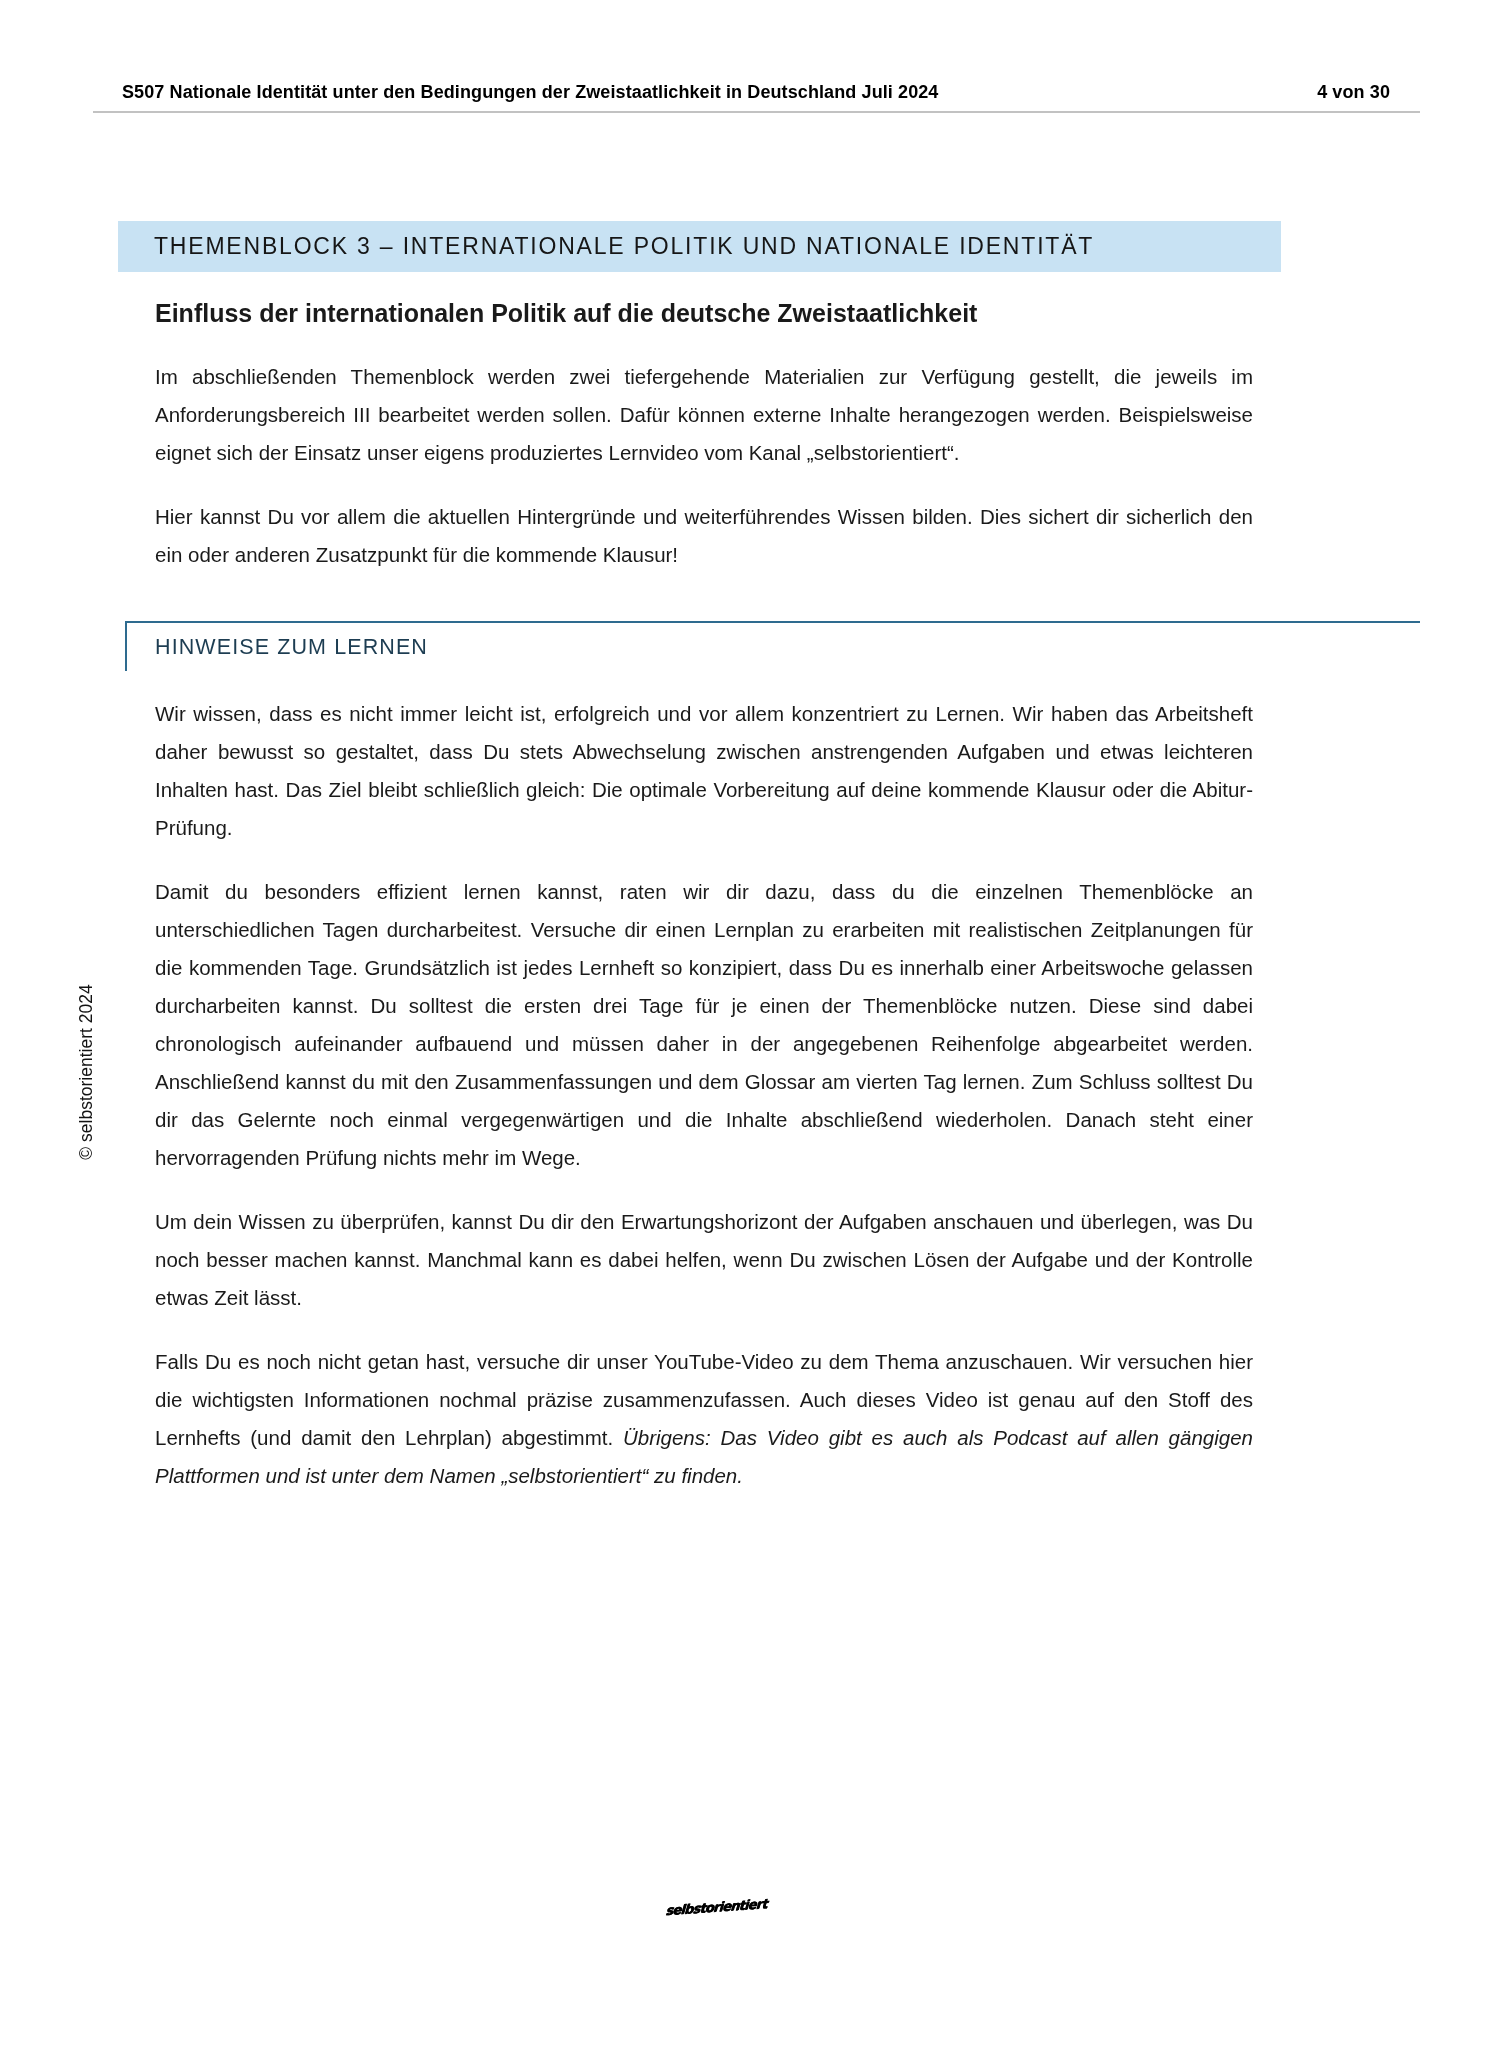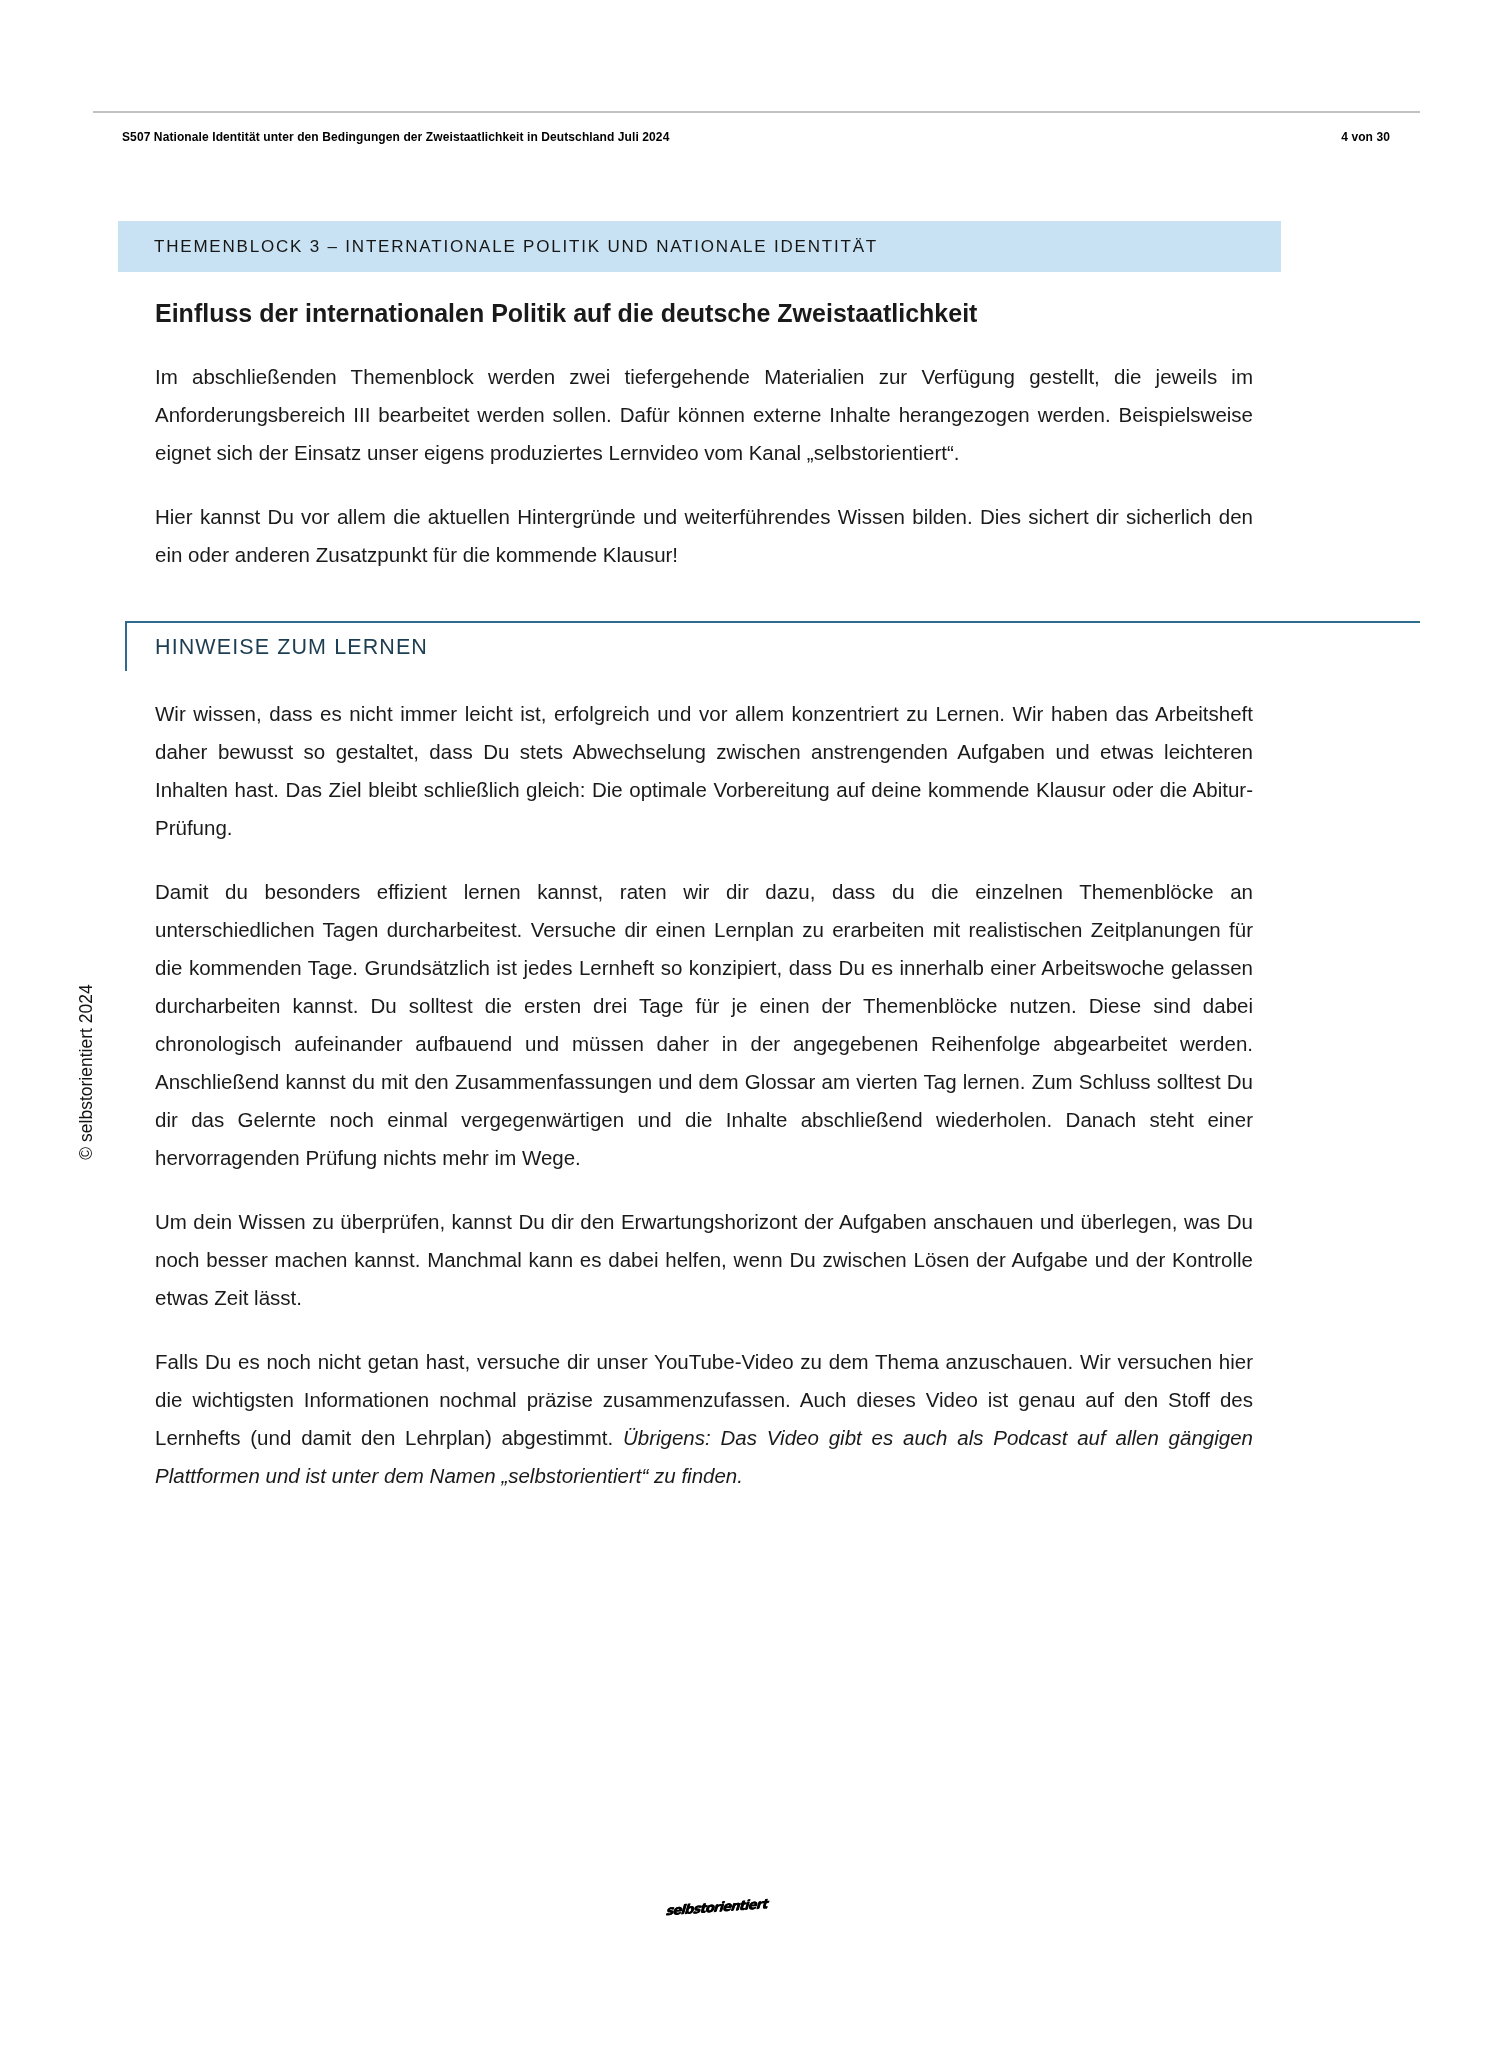--- a/index.html
+++ b/index.html
@@ -15,43 +15,42 @@
     overflow: hidden;
   }
 
   
   .header {
     position: absolute;
     top: 82px; left: 122px; right: 117px;
     display: flex;
     justify-content: space-between;
     align-items: baseline;
-    font-size: 12px;
+    font-size: 18px;
     font-weight: 600;
     color: #000000;
     letter-spacing: 0.1px;
-    margin-top: 48px;
   }
   .header-rule {
     position: absolute;
     top: 111px; left: 93px;
     width: 1327px; height: 2px;
     background: #c2c2c2;
   }
 
   
   .banner {
     position: absolute;
     top: 221px; left: 118px;
     width: 1163px; height: 51px;
     background: #c8e2f3;
     display: flex;
     align-items: center;
     padding-left: 36px;
-    font-size: 17px;
+    font-size: 23px;
     letter-spacing: 1.8px;
     color: #161616;
   }
 
   
   .content {
     position: absolute;
     top: 294px; left: 155px;
     width: 1098px;
     font-size: 20.5px;

